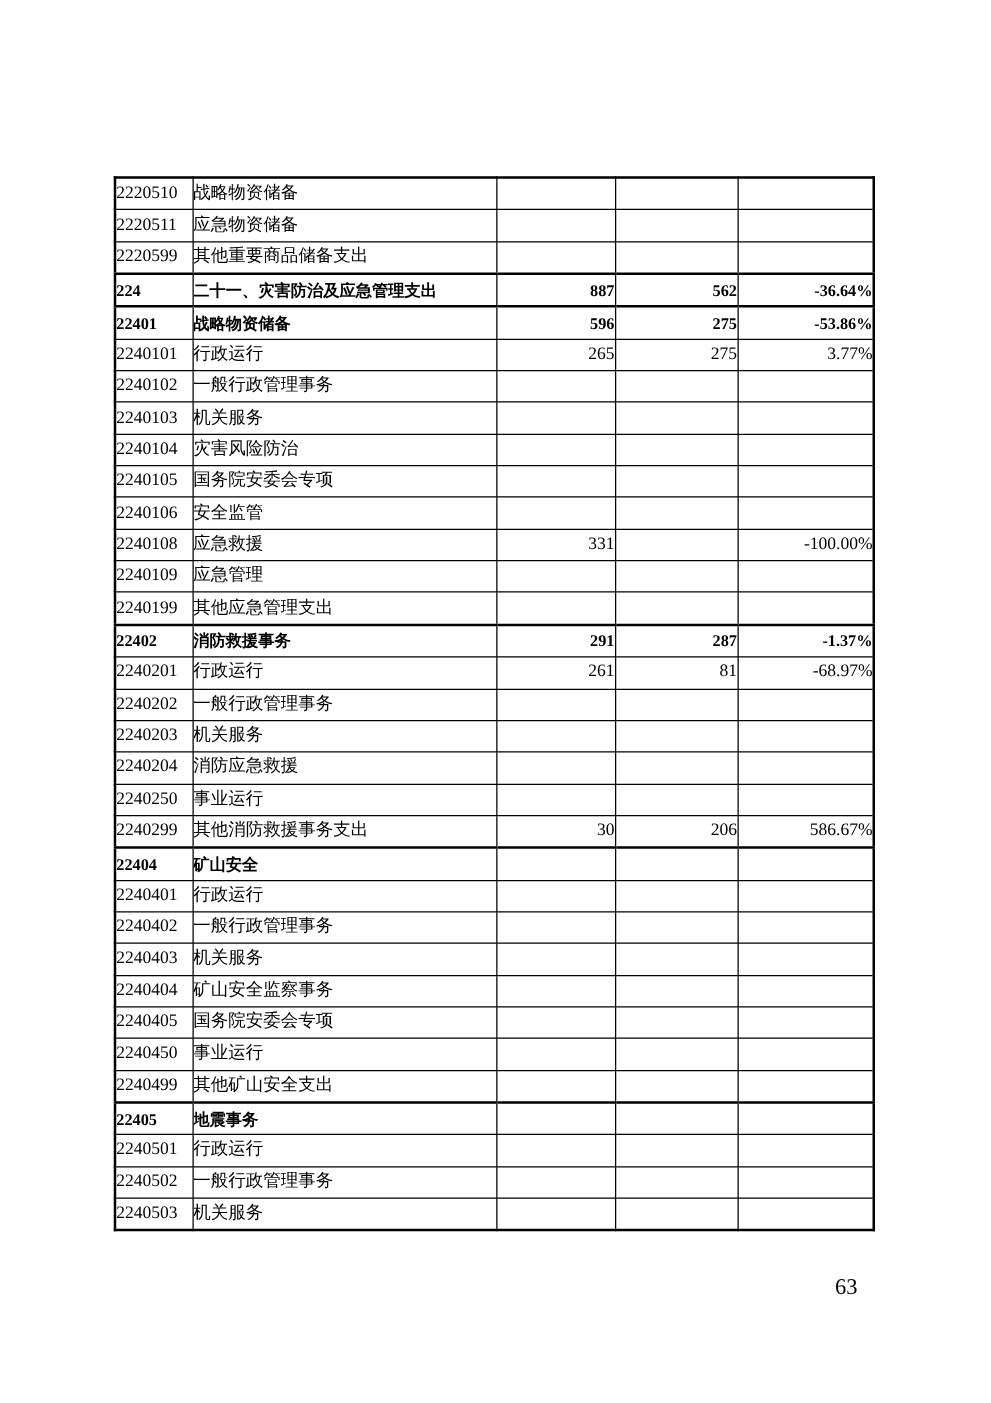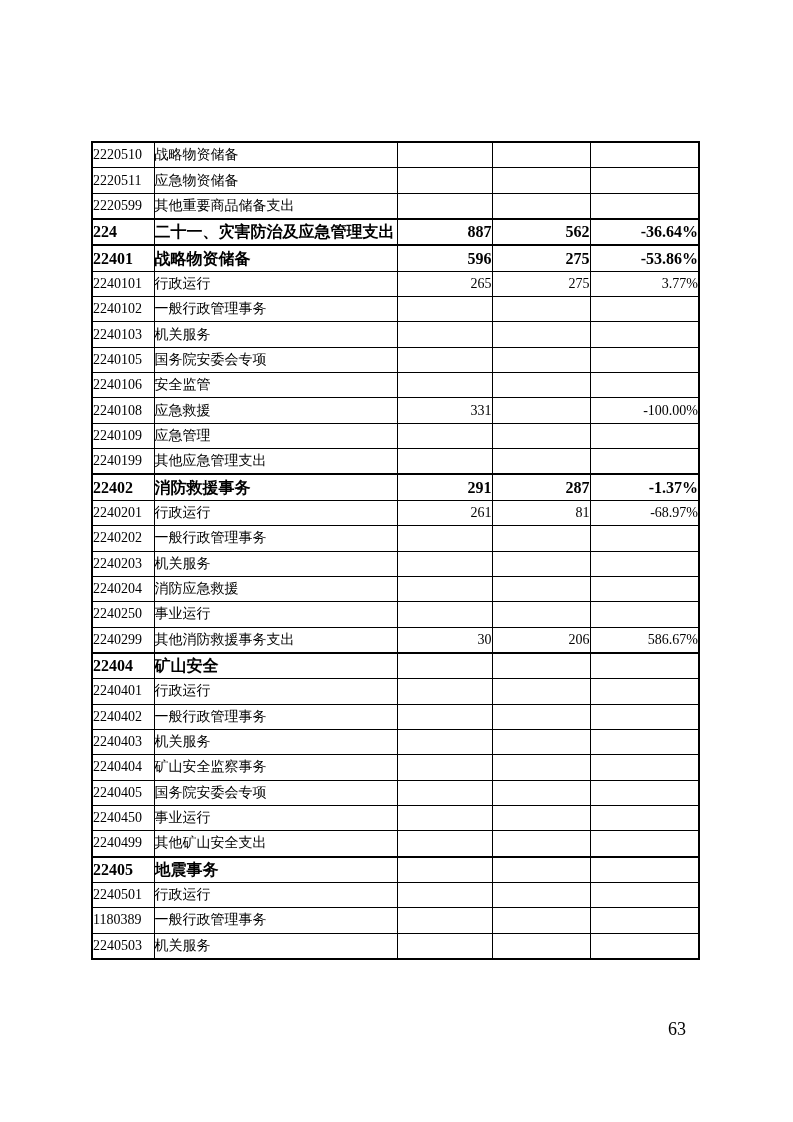--- a/index.html
+++ b/index.html
@@ -33,21 +33,21 @@
     line-height: 1;
     vertical-align: middle;
     white-space: nowrap;
     overflow: hidden;
   }
   td.cell-code   { padding-left: 9px;  text-align: left; }
   td.cell-name   { padding-left: 15px; text-align: left; }
   td.cell-num    { padding-right: 9px; text-align: right; }
   tr.bold td {
     font-weight: bold;
-    font-size: 16px;
+    font-size: 13px;
     border-top-width: 2px;
     margin-top: 45px;
   }
   .page-number {
     position: absolute;
     top: 1019px;
     left: 655px;
     width: 44px;
     text-align: center;
     font-size: 18px;
@@ -117,20 +117,27 @@
           <td class="cell-num"></td>
         </tr>
         <tr>
           <td class="cell-code">2240103</td>
           <td class="cell-name">机关服务</td>
           <td class="cell-num"></td>
           <td class="cell-num"></td>
           <td class="cell-num"></td>
         </tr>
         <tr>
+          <td class="cell-code">2240104</td>
+          <td class="cell-name">灾害风险防治</td>
+          <td class="cell-num"></td>
+          <td class="cell-num"></td>
+          <td class="cell-num"></td>
+        </tr>
+        <tr>
           <td class="cell-code">2240105</td>
           <td class="cell-name">国务院安委会专项</td>
           <td class="cell-num"></td>
           <td class="cell-num"></td>
           <td class="cell-num"></td>
         </tr>
         <tr>
           <td class="cell-code">2240106</td>
           <td class="cell-name">安全监管</td>
           <td class="cell-num"></td>
@@ -271,21 +278,21 @@
           <td class="cell-num"></td>
         </tr>
         <tr>
           <td class="cell-code">2240501</td>
           <td class="cell-name">行政运行</td>
           <td class="cell-num"></td>
           <td class="cell-num"></td>
           <td class="cell-num"></td>
         </tr>
         <tr>
-          <td class="cell-code">1180389</td>
+          <td class="cell-code">2240502</td>
           <td class="cell-name">一般行政管理事务</td>
           <td class="cell-num"></td>
           <td class="cell-num"></td>
           <td class="cell-num"></td>
         </tr>
         <tr>
           <td class="cell-code">2240503</td>
           <td class="cell-name">机关服务</td>
           <td class="cell-num"></td>
           <td class="cell-num"></td>

